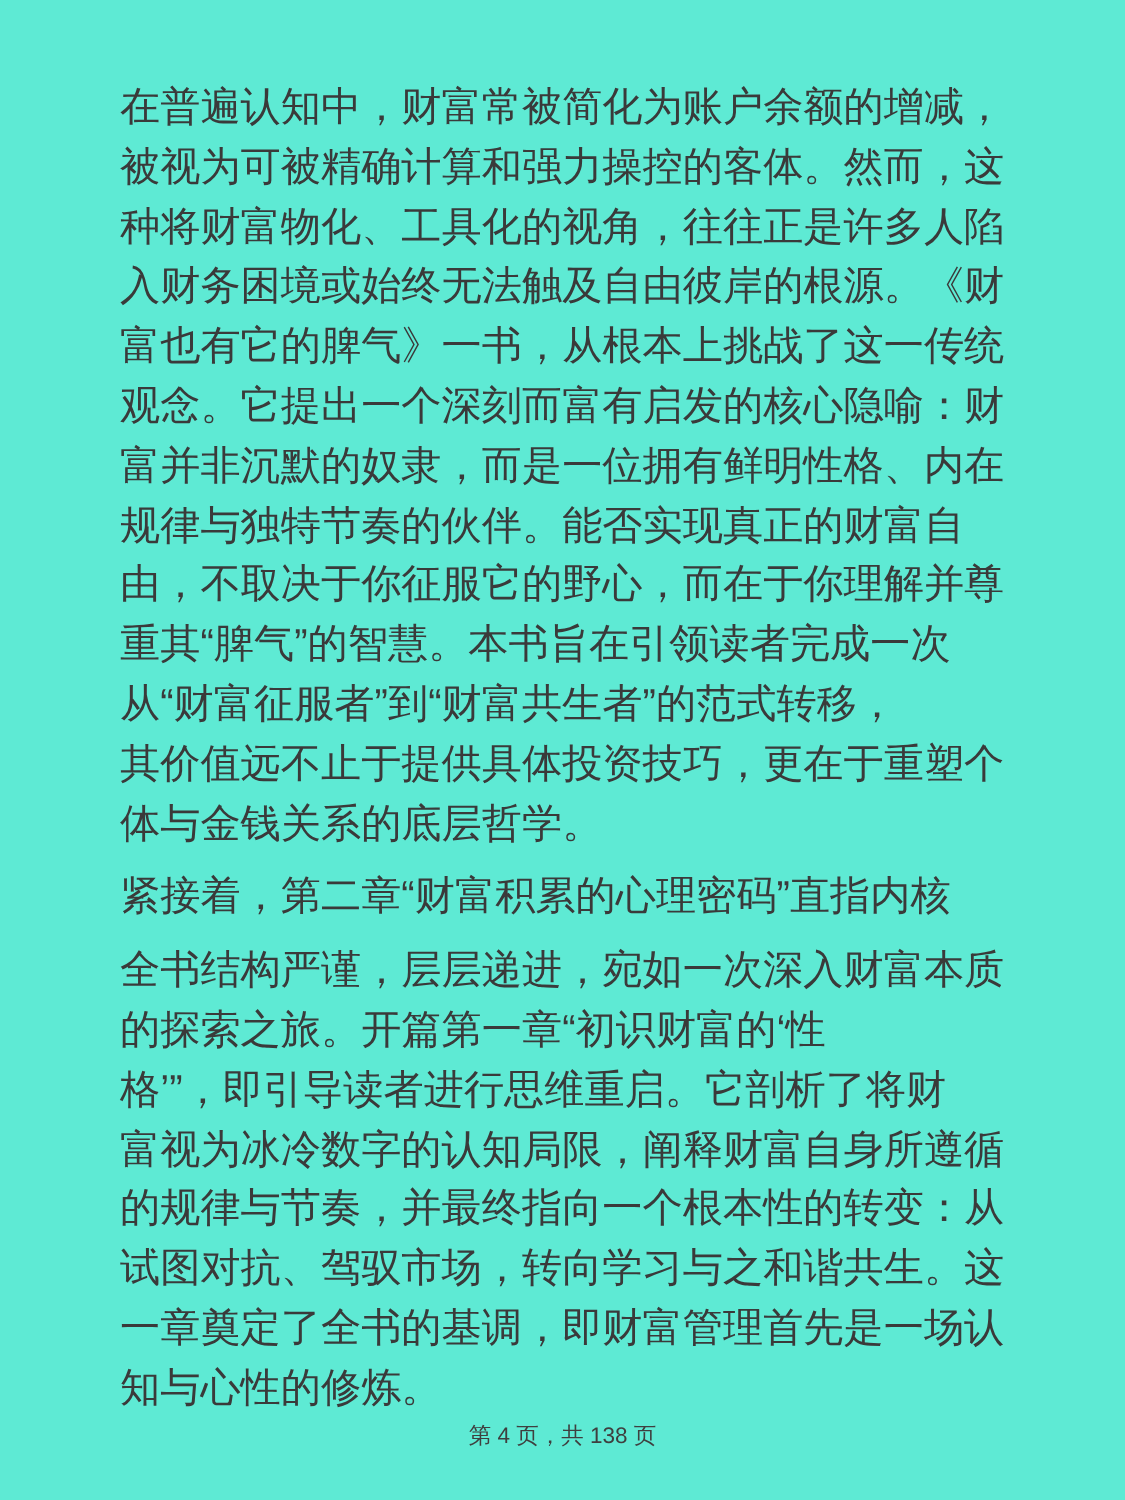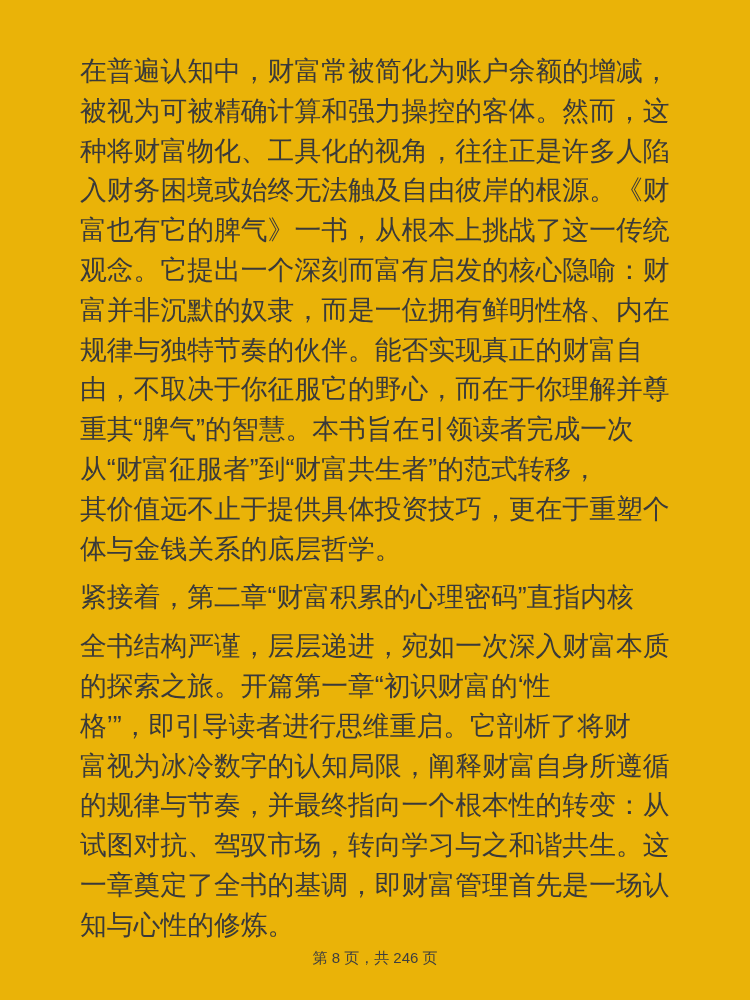--- a/index.html
+++ b/index.html
@@ -5,21 +5,21 @@
   html, body {
     margin: 0;
     padding: 0;
     background: #ffffff;
     font-family: "Liberation Sans", "DejaVu Sans", sans-serif;
   }
   .page {
     position: relative;
     width: 750px;
     height: 1000px;
-    background: #eab308;
+    background: #5eead4;
     overflow: hidden;
   }
   .doc-content {
     position: absolute;
     left: 80px;
     top: 52px;
     width: 600px;
   }
   .para {
     margin: 0 0 9px 0;
@@ -62,14 +62,14 @@
     <p class="para">紧接着，第二章“财富积累的心理密码”直指内核</p>
     <p class="para">全书结构严谨，层层递进，宛如一次深入财富本质
 的探索之旅。开篇第一章“初识财富的‘性
 格’”，即引导读者进行思维重启。它剖析了将财
 富视为冰冷数字的认知局限，阐释财富自身所遵循
 的规律与节奏，并最终指向一个根本性的转变：从
 试图对抗、驾驭市场，转向学习与之和谐共生。这
 一章奠定了全书的基调，即财富管理首先是一场认
 知与心性的修炼。</p>
   </div>
-  <div class="page-footer">第 8 页，共 246 页</div>
+  <div class="page-footer">第 4 页，共 138 页</div>
 </div>
 
 </body></html>

